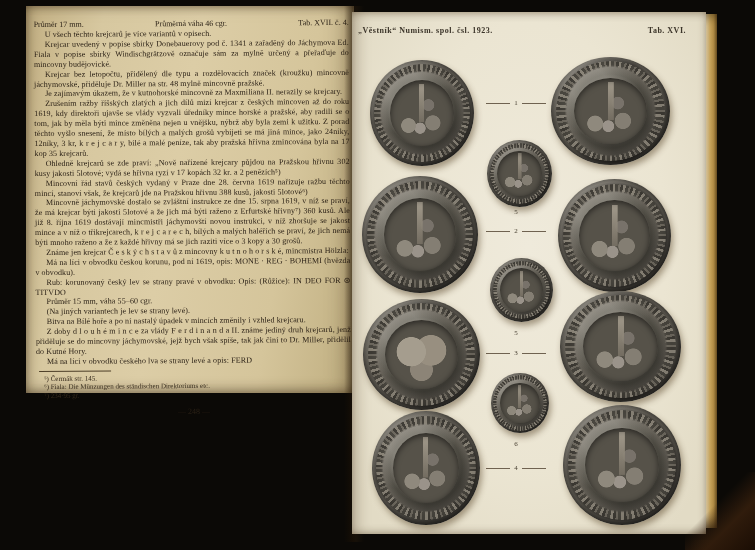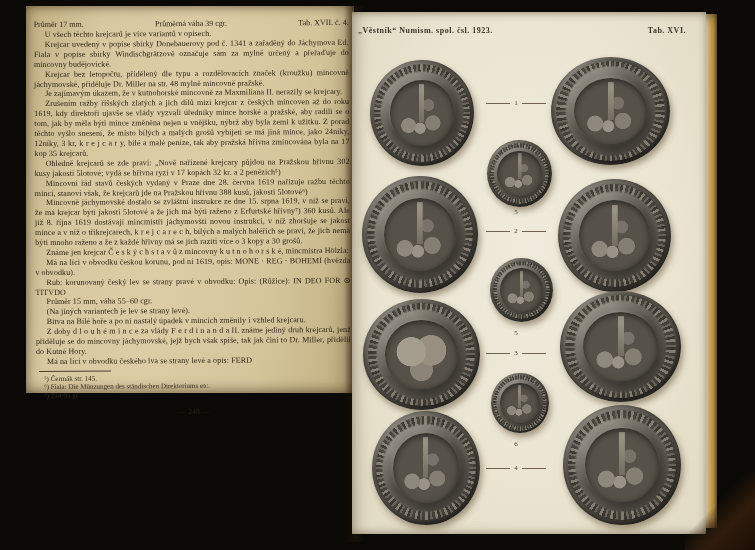--- a/index.html
+++ b/index.html
@@ -136,21 +136,21 @@
 </style>
 </head>
 <body>
 
 <div class="scene">
 
   <div class="left-page">
     <div class="lp-content">
       <div class="lp-topline">
         <span>Průměr 17 mm.</span>
-        <span>Průměrná váha 39 cgr.</span>
+        <span>Průměrná váha 46 cgr.</span>
         <span>Tab. XVII. č. 4.</span>
       </div>
       <div class="paras">
           <p>U všech těchto krejcarů je více variantů v opisech.</p>
           <p>Krejcar uvedený v popise sbírky Donebauerovy pod č. 1341 a zařaděný do Jáchymova Ed. Fiala v popise sbírky Windischgrätzově označuje sám za mylně určený a přeřaďuje do mincovny budějovické.</p>
           <p>Krejcar bez letopočtu, přidělený dle typu a rozdělovacích značek (kroužku) mincovně jáchymovské, přiděluje Dr. Miller na str. 48 mylně mincovně pražské.</p>
           <p>Je zajímavým úkazem, že v kutnohorské mincovně za Maxmiliana II. nerazily se krejcary.</p>
           <p>Zrušením ražby říšských zlatých a jich dílů mizí krejcar z českých mincoven až do roku 1619, kdy direktoři ujavše se vlády vyzvali úředníky mince horské a pražské, aby radili se o tom, jak by měla býti mince změněna nejen u vnějšku, nýbrž aby byla zemi k užitku. Z porad těchto vyšlo snesení, že místo bílých a malých grošů vybíjeti se má jiná mince, jako 24níky, 12níky, 3 kr, k r e j c a r y, bílé a malé peníze, tak aby pražská hřivna zmincována byla na 17 kop 35 krejcarů.</p>
           <p>Ohledně krejcarů se zde praví: „Nově nařízené krejcary půjdou na Pražskou hřivnu 302 kusy jakosti 5lotové; vydá se hřivna ryzí v 17 kopách 32 kr. a 2 penězích⁵)</p>
           <p>Mincovní řád stavů českých vydaný v Praze dne 28. června 1619 nařizuje ražbu těchto mincí, stanoví však, že krejcarů jde na Pražskou hřivnu 388 kusů, jakosti 5lotové⁶)</p>

